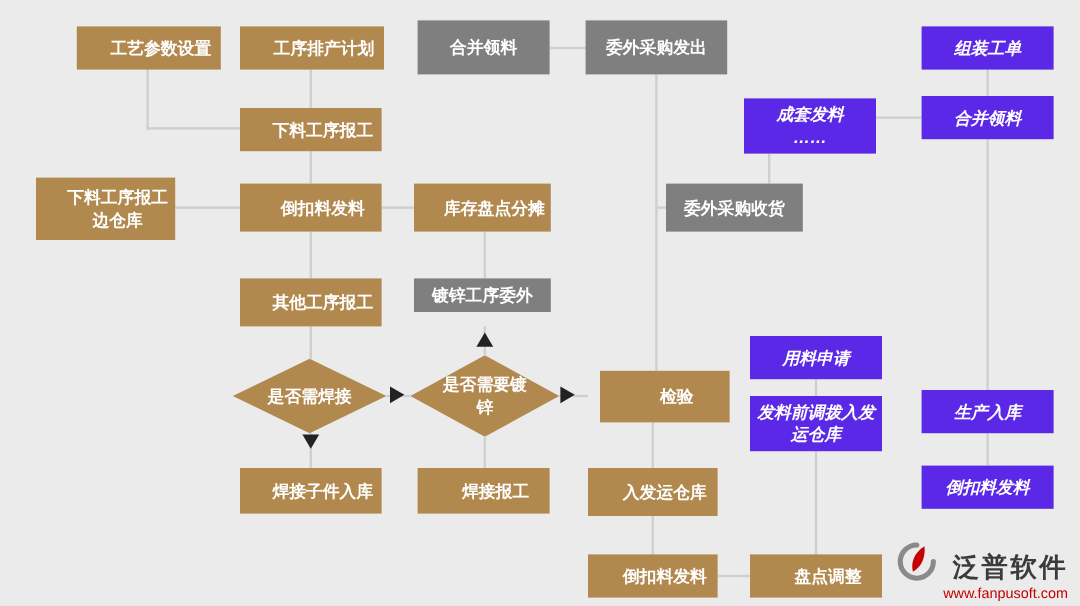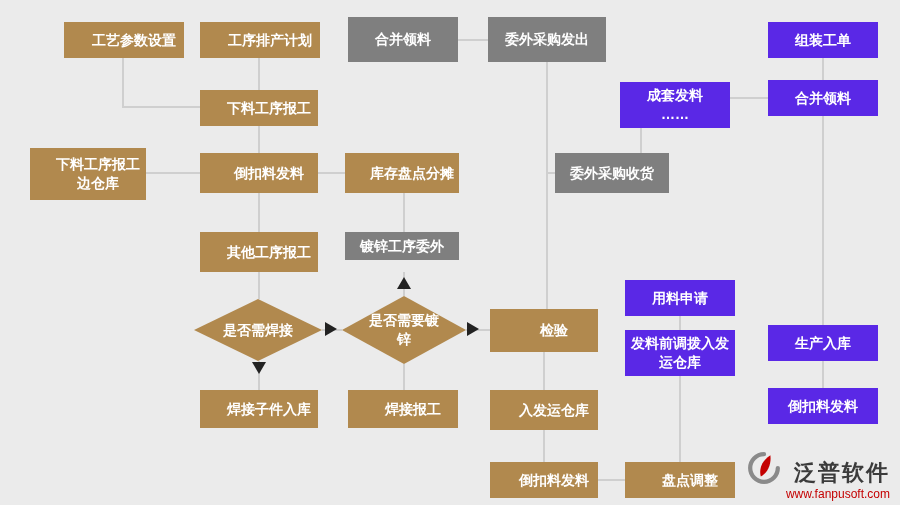--- a/index.html
+++ b/index.html
@@ -7,21 +7,21 @@
     position:relative;width:900px;height:505px;background:#ebebeb;
     font-family:"Liberation Sans","DejaVu Sans",sans-serif;overflow:hidden;
   }
   .node{
     position:absolute;display:flex;align-items:center;justify-content:center;
     color:#ffffff;font-weight:bold;font-size:14px;text-align:center;
     white-space:pre-line;line-height:1.35;box-sizing:border-box;padding:2px 4px;
   }
   .brown{background:#b1894e;padding-left:24px;}
   .gray{background:#7f7f7f;}
-  .purple{background:#5a28e6;}
+  .purple{background:#5a28e6;font-style:italic;}
   .diamond{clip-path:polygon(50% 0,100% 50%,50% 100%,0 50%);background:#b1894e;padding:2px 14px;}
   .line{position:absolute;background:#cfcfcf;}
   .arrow{position:absolute;width:0;height:0;}
   .arrow.right{border-top:7px solid transparent;border-bottom:7px solid transparent;border-left:12px solid #222;}
   .arrow.down{border-left:7px solid transparent;border-right:7px solid transparent;border-top:12px solid #222;}
   .arrow.up{border-left:7px solid transparent;border-right:7px solid transparent;border-bottom:12px solid #222;}
   .logo{position:absolute;right:10px;bottom:4px;display:flex;align-items:flex-start;gap:5px;}
   .logo-mark{width:34px;height:34px;flex:0 0 auto;margin-top:2px;}
   .logo-col{display:flex;flex-direction:column;align-items:flex-end;}
   .logo-name{font-size:22px;font-weight:bold;color:#3b3b3b;letter-spacing:2px;line-height:1.1;margin-top:12px;}
@@ -83,21 +83,21 @@
   <div class="node gray" style="left:555px;top:153px;width:114px;height:40px">委外采购收货</div>
 
   <div class="node brown" style="left:200px;top:232px;width:118px;height:40px">其他工序报工</div>
   <div class="node gray" style="left:345px;top:232px;width:114px;height:28px">镀锌工序委外</div>
 
   <div class="node purple" style="left:625px;top:280px;width:110px;height:36px">用料申请</div>
 
   <div class="node diamond" style="left:194px;top:299px;width:128px;height:62px">是否需焊接</div>
   <div class="node diamond" style="left:342px;top:296px;width:124px;height:68px">是否需要镀
 锌</div>
-  <div class="node brown" style="left:490px;top:309px;width:108px;height:43px">检验</div>
+  <div class="node brown" style="left:500px;top:309px;width:108px;height:43px">检验</div>
   <div class="node purple" style="left:625px;top:330px;width:110px;height:46px">发料前调拨入发
 运仓库</div>
   <div class="node purple" style="left:768px;top:325px;width:110px;height:36px">生产入库</div>
 
   <div class="node brown" style="left:200px;top:390px;width:118px;height:38px">焊接子件入库</div>
   <div class="node brown" style="left:348px;top:390px;width:110px;height:38px">焊接报工</div>
   <div class="node brown" style="left:490px;top:390px;width:108px;height:40px">入发运仓库</div>
   <div class="node purple" style="left:768px;top:388px;width:110px;height:36px">倒扣料发料</div>
 
   <div class="node brown" style="left:490px;top:462px;width:108px;height:36px">倒扣料发料</div>

